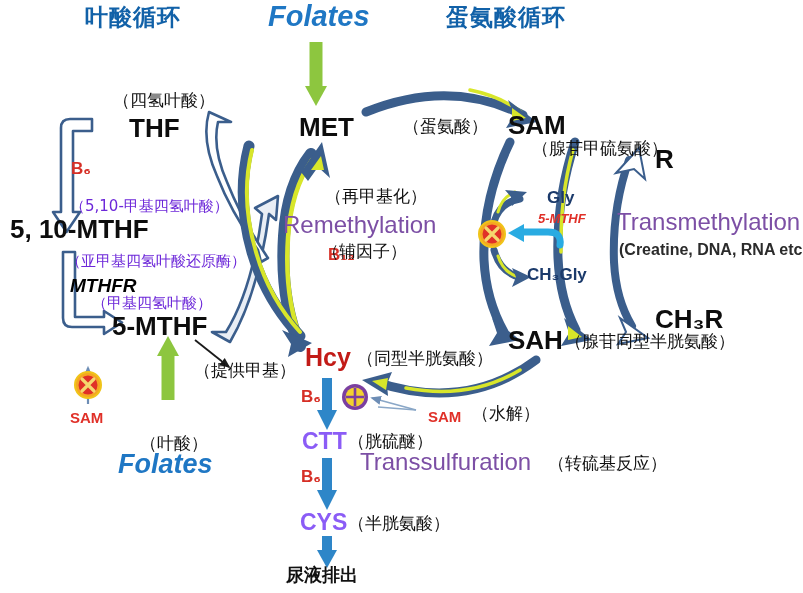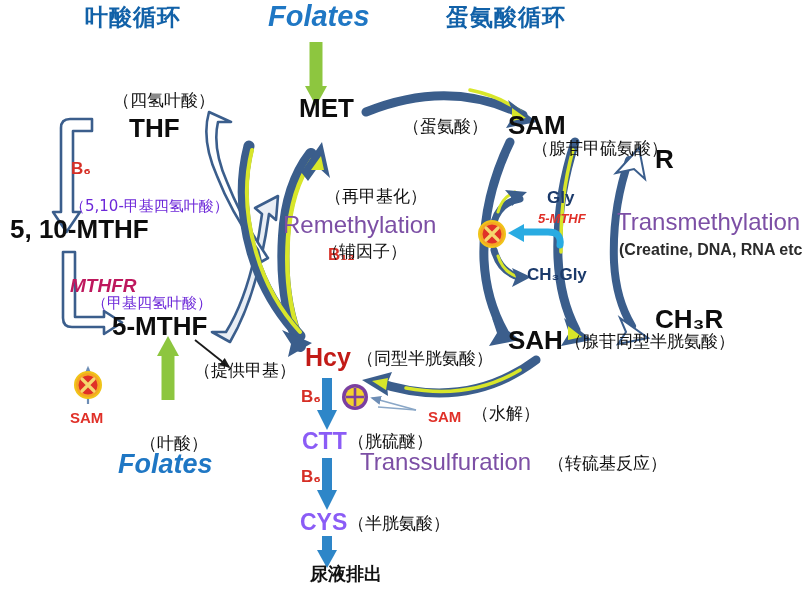--- a/index.html
+++ b/index.html
@@ -78,22 +78,21 @@
   }
   .cn-sm {
     color: #6d28d9;
     font-size: 15px;
     font-family: "DejaVu Sans", sans-serif;
   }
   .cn-b {
     color: #111111;
     font-size: 18px;
     font-weight: bold;
-    font-family: Liberation Mono, monospace;
-    margin-left: 24px;
+    font-family: Liberation Serif, serif;
   }
   
   .process {
     color: #7c4fa5;
     font-size: 24px;
     font-family: "Liberation Sans", sans-serif;
   }
   .process-sub {
     color: #2b2b2b;
     font-weight: bold;
@@ -101,21 +100,21 @@
     font-family: "Liberation Sans", sans-serif;
   }
   
   .cofactor {
     color: #d62f26;
     font-weight: bold;
     font-size: 17px;
     font-family: "Liberation Sans", sans-serif;
   }
   .enzyme {
-    color: #be185d;
+    color: #000000;
     font-weight: bold;
     font-style: italic;
     font-size: 19px;
     font-family: "Liberation Sans", sans-serif;
   }
   .sam-red {
     color: #e03028;
     font-weight: bold;
     font-size: 15px;
     font-family: "Liberation Sans", sans-serif;
@@ -300,33 +299,34 @@
   <div class="lbl cycle-title" style="left:446px; top:6px;">蛋氨酸循环</div>
 
   <div class="lbl cn" style="left:113px; top:92px;">（四氢叶酸）</div>
   <div class="lbl metab" style="left:129px; top:115px;">THF</div>
 
   <div class="lbl cofactor" style="left:71px; top:160px;">B₆</div>
 
   <div class="lbl cn-sm" style="left:70px; top:199px;">（5,10-甲基四氢叶酸）</div>
   <div class="lbl metab" style="left:10px; top:216px;">5, 10-MTHF</div>
 
+  <div class="lbl cn-sm" style="left:66px; top:254px;">（亚甲基四氢叶酸还原酶）</div>
   <div class="lbl enzyme" style="left:70px; top:276px;">MTHFR</div>
 
   <div class="lbl cn-sm" style="left:92px; top:296px;">（甲基四氢叶酸）</div>
   <div class="lbl metab" style="left:112px; top:313px;">5-MTHF</div>
 
   <div class="lbl sam-red" style="left:70px; top:410px;">SAM</div>
 
   <div class="lbl cn" style="left:194px; top:362px;">（提供甲基）</div>
 
   <div class="lbl folates-title" style="left:118px; top:403px;">Folates</div>
   <div class="lbl cn" style="left:140px; top:435px;">（叶酸）</div>
 
-  <div class="lbl metab" style="left:299px; top:95px;">MET</div>
+  <div class="lbl metab" style="left:299px; top:114px;">MET</div>
   <div class="lbl cn" style="left:355px; top:118px;margin-left:48px;">（蛋氨酸）</div>
 
   <div class="lbl cn" style="left:325px; top:188px;">（再甲基化）</div>
   <div class="lbl process" style="left:283px; top:213px;">Remethylation</div>
   <div class="lbl cofactor" style="left:300px; top:246px;margin-left:28px;">B₁₂</div>
   <div class="lbl cn" style="left:322px; top:243px;">（辅因子）</div>
 
   <div class="lbl metab-hcy" style="left:305px; top:345px;">Hcy</div>
   <div class="lbl cn" style="left:357px; top:350px;">（同型半胱氨酸）</div>
 

